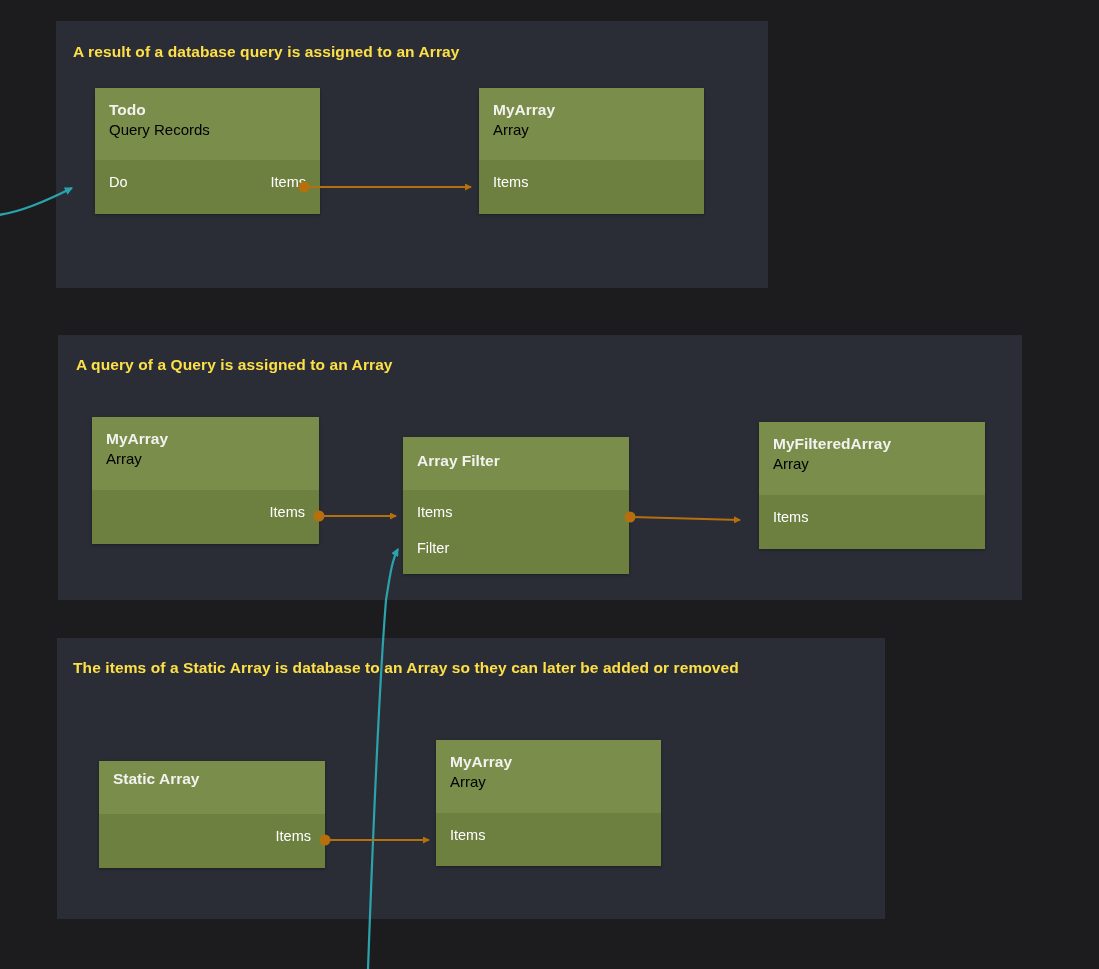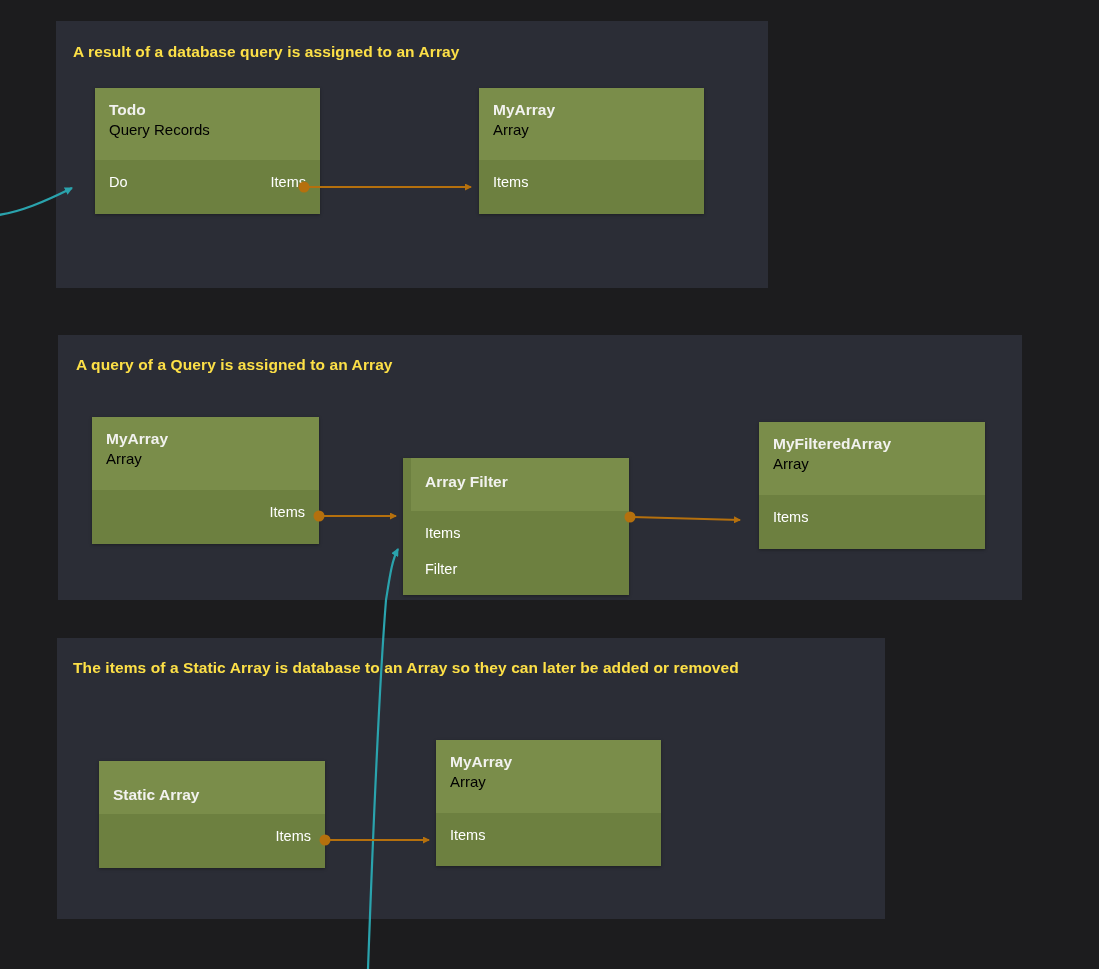--- a/index.html
+++ b/index.html
@@ -122,21 +122,21 @@
       <div class="node-title">MyArray</div>
       <div class="node-subtitle">Array</div>
     </div>
     <div class="node-body">
       <div class="port-row right">
         <span class="port-label">Items</span>
       </div>
     </div>
   </div>
 
-  <div class="node" style="left:403px; top:458px; width:226px; height:137px;padding-left:8px;">
+  <div class="node" style="left:403px; top:437px; width:226px; height:137px;">
     <div class="node-header" style="height:53px; padding-top:14px;">
       <div class="node-title">Array Filter</div>
     </div>
     <div class="node-body">
       <div class="port-row">
         <span class="port-label">Items</span>
       </div>
       <div class="port-row" style="margin-top:8px;">
         <span class="port-label">Filter</span>
       </div>
@@ -152,21 +152,21 @@
       <div class="port-row">
         <span class="port-label">Items</span>
       </div>
     </div>
   </div>
 
   <div class="panel" style="left:57px; top:638px; width:828px; height:281px;"></div>
   <div class="panel-title" style="left:73px; top:659px;">The items of a Static Array is database to an Array so they can later be added or removed</div>
 
   <div class="node" style="left:99px; top:761px; width:226px; height:107px;">
-    <div class="node-header" style="height:53px; padding-top:24px;">
+    <div class="node-header" style="height:53px; padding-top:8px;">
       <div class="node-title">Static Array</div>
     </div>
     <div class="node-body">
       <div class="port-row right">
         <span class="port-label">Items</span>
       </div>
     </div>
   </div>
 
   <div class="node" style="left:436px; top:740px; width:225px; height:126px;">

